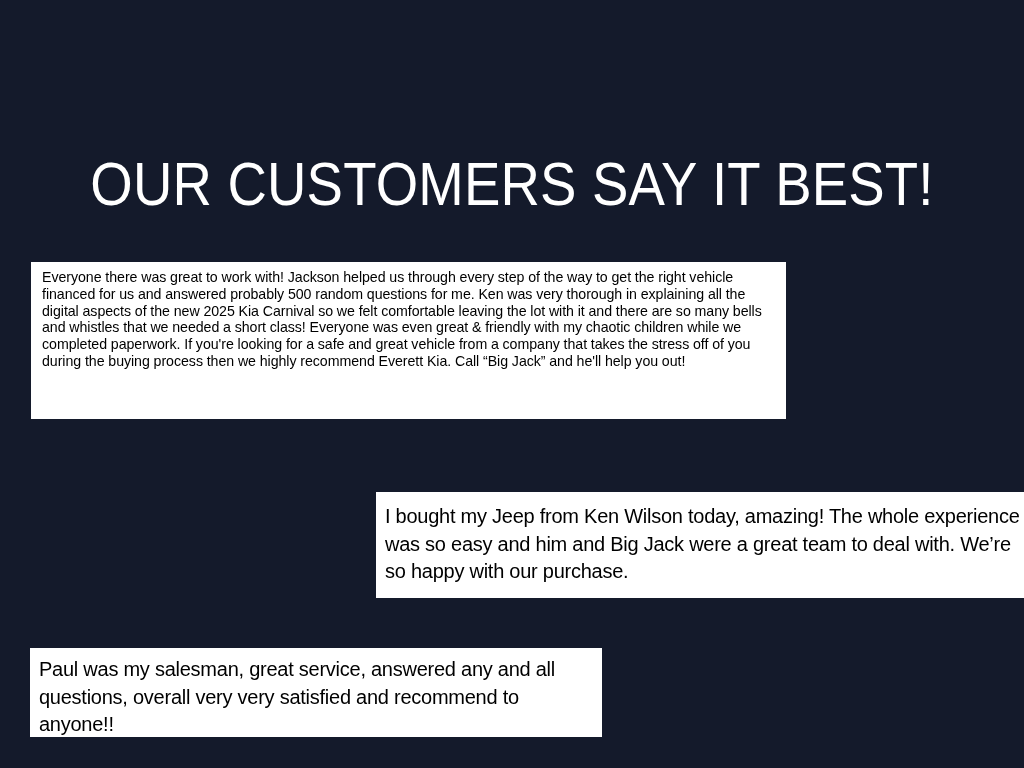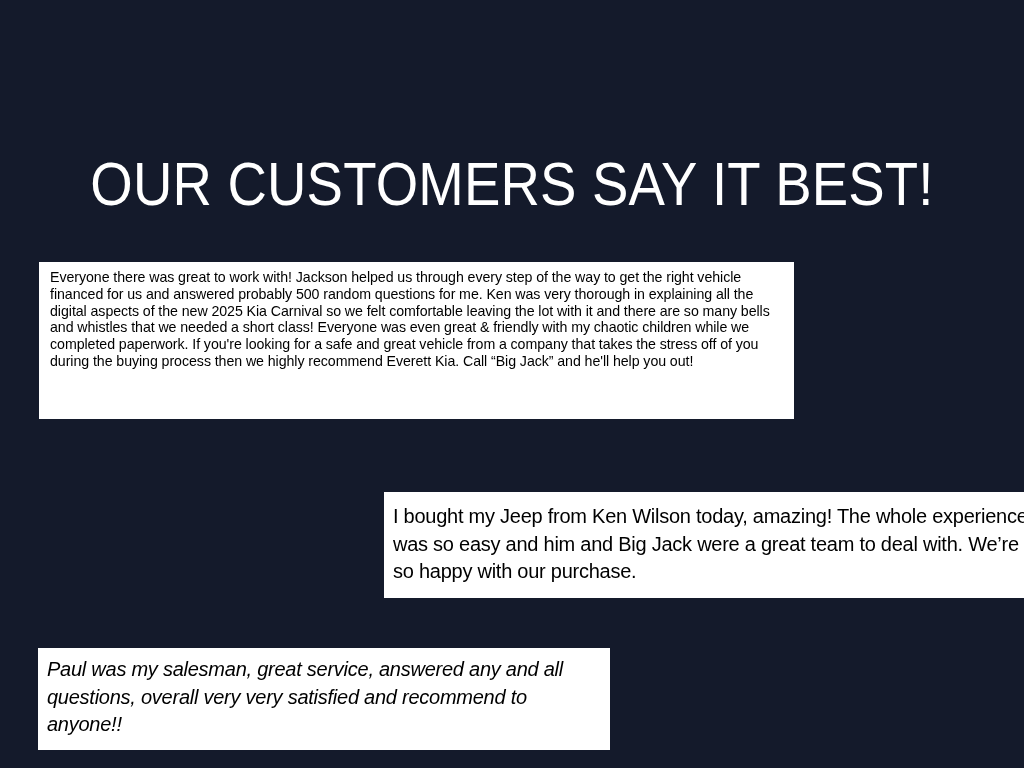--- a/index.html
+++ b/index.html
@@ -44,21 +44,20 @@
     transform-origin: center center;
   }
 
   
   .testimonial {
     position: absolute;
     background: #ffffff;
     color: #000000;
     box-sizing: border-box;
     overflow: hidden;
-    margin-left: 8px;
   }
 
   .testimonial p {
     margin: 0;
   }
 
   
   .card-1 {
     left: 31px;
     top: 262px;
@@ -89,23 +88,22 @@
     line-height: 27.6px;
     letter-spacing: -0.25px;
     text-align: left;
   }
 
   
   .card-3 {
     left: 30px;
     top: 648px;
     width: 572px;
-    height: 102px;
+    height: 89px;
     padding: 8px 10px 8px 9px;
-    font-style: italic;
   }
   .card-3 .body {
     font-family: "Liberation Sans", sans-serif;
     font-size: 20px;
     line-height: 27.6px;
     letter-spacing: -0.25px;
     text-align: left;
   }
 </style>
 </head>

